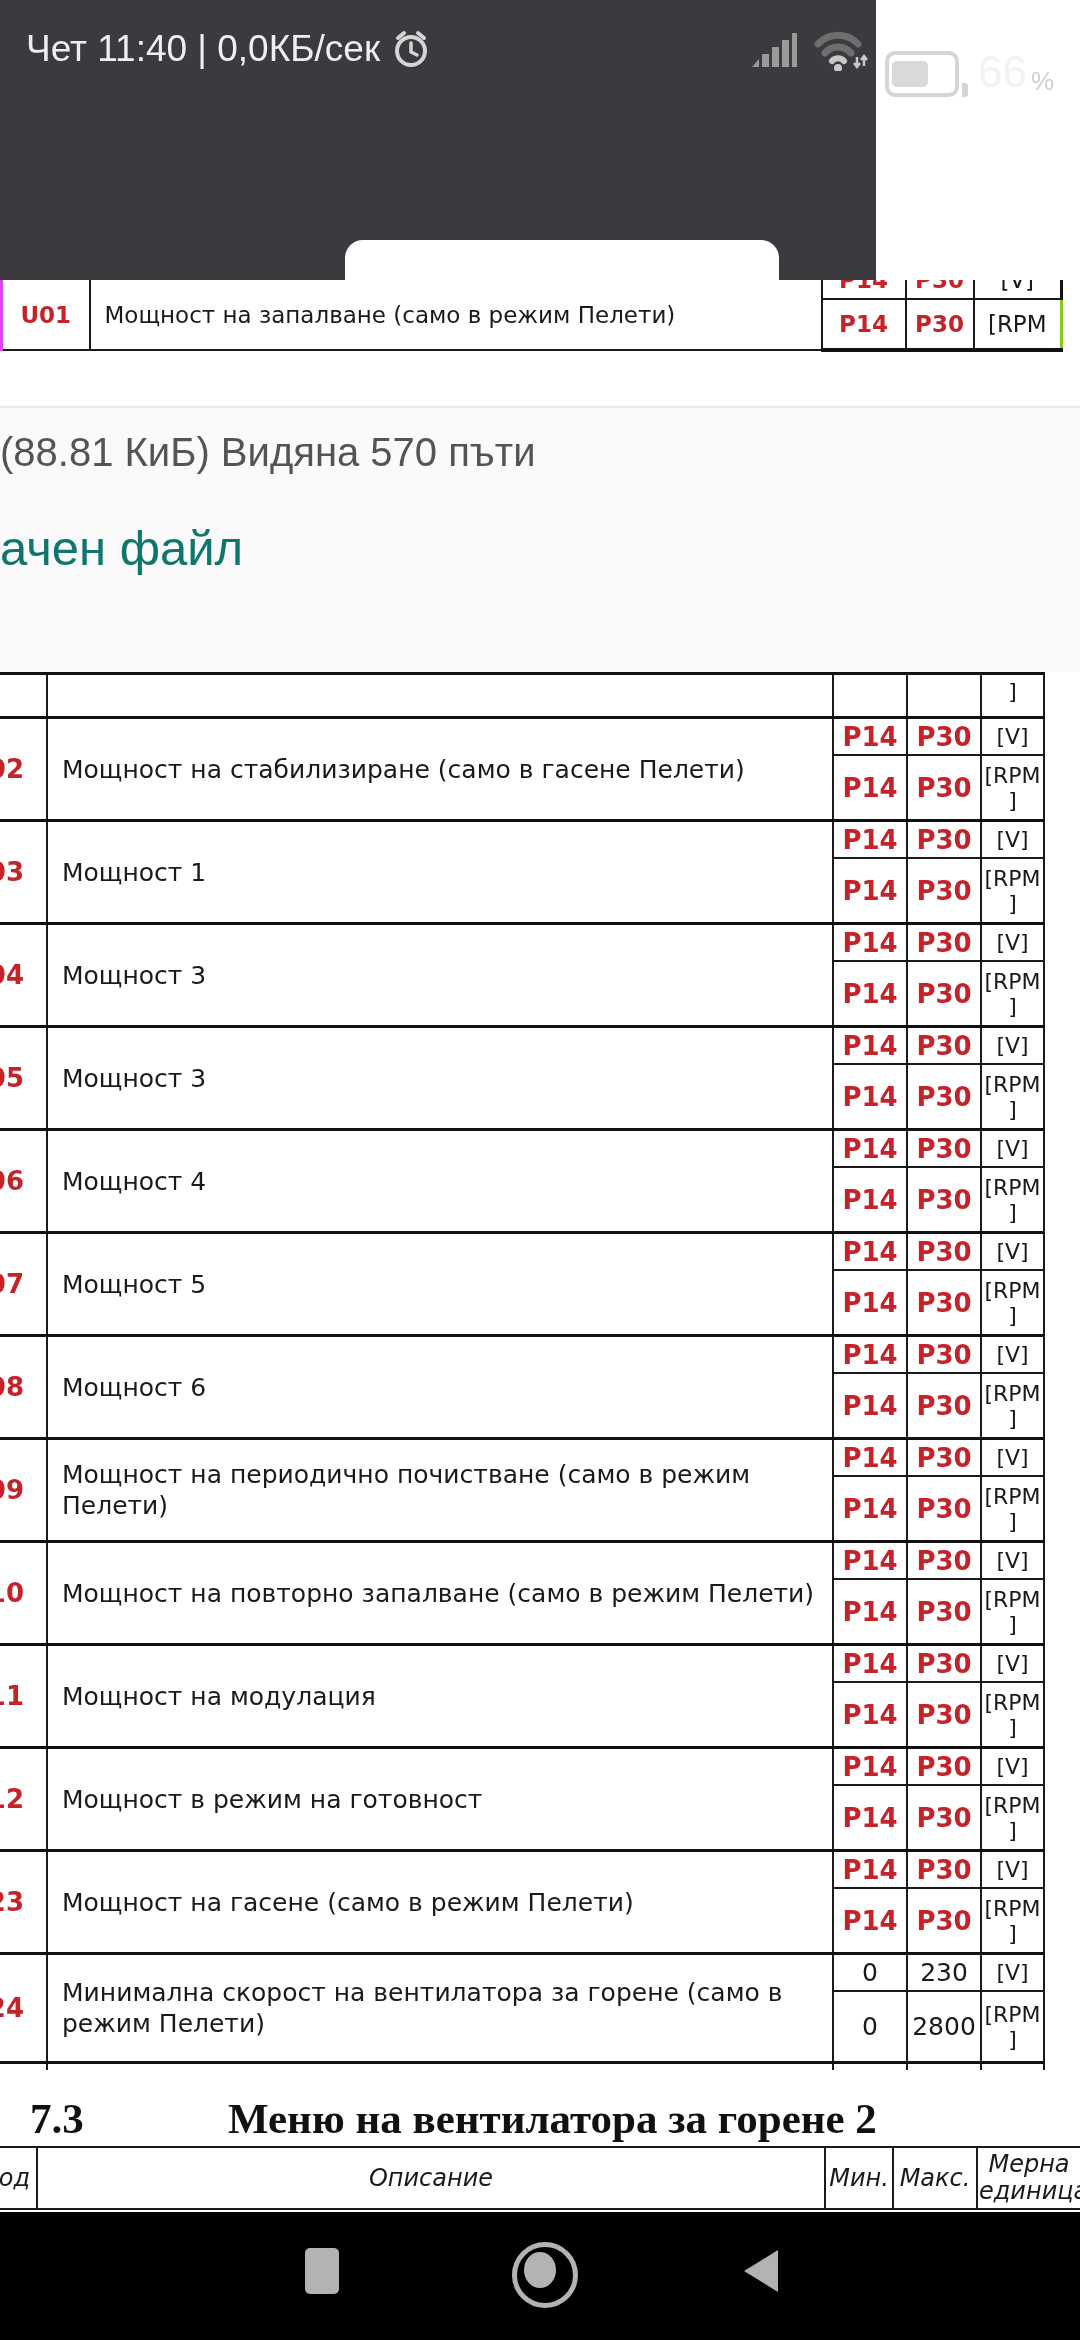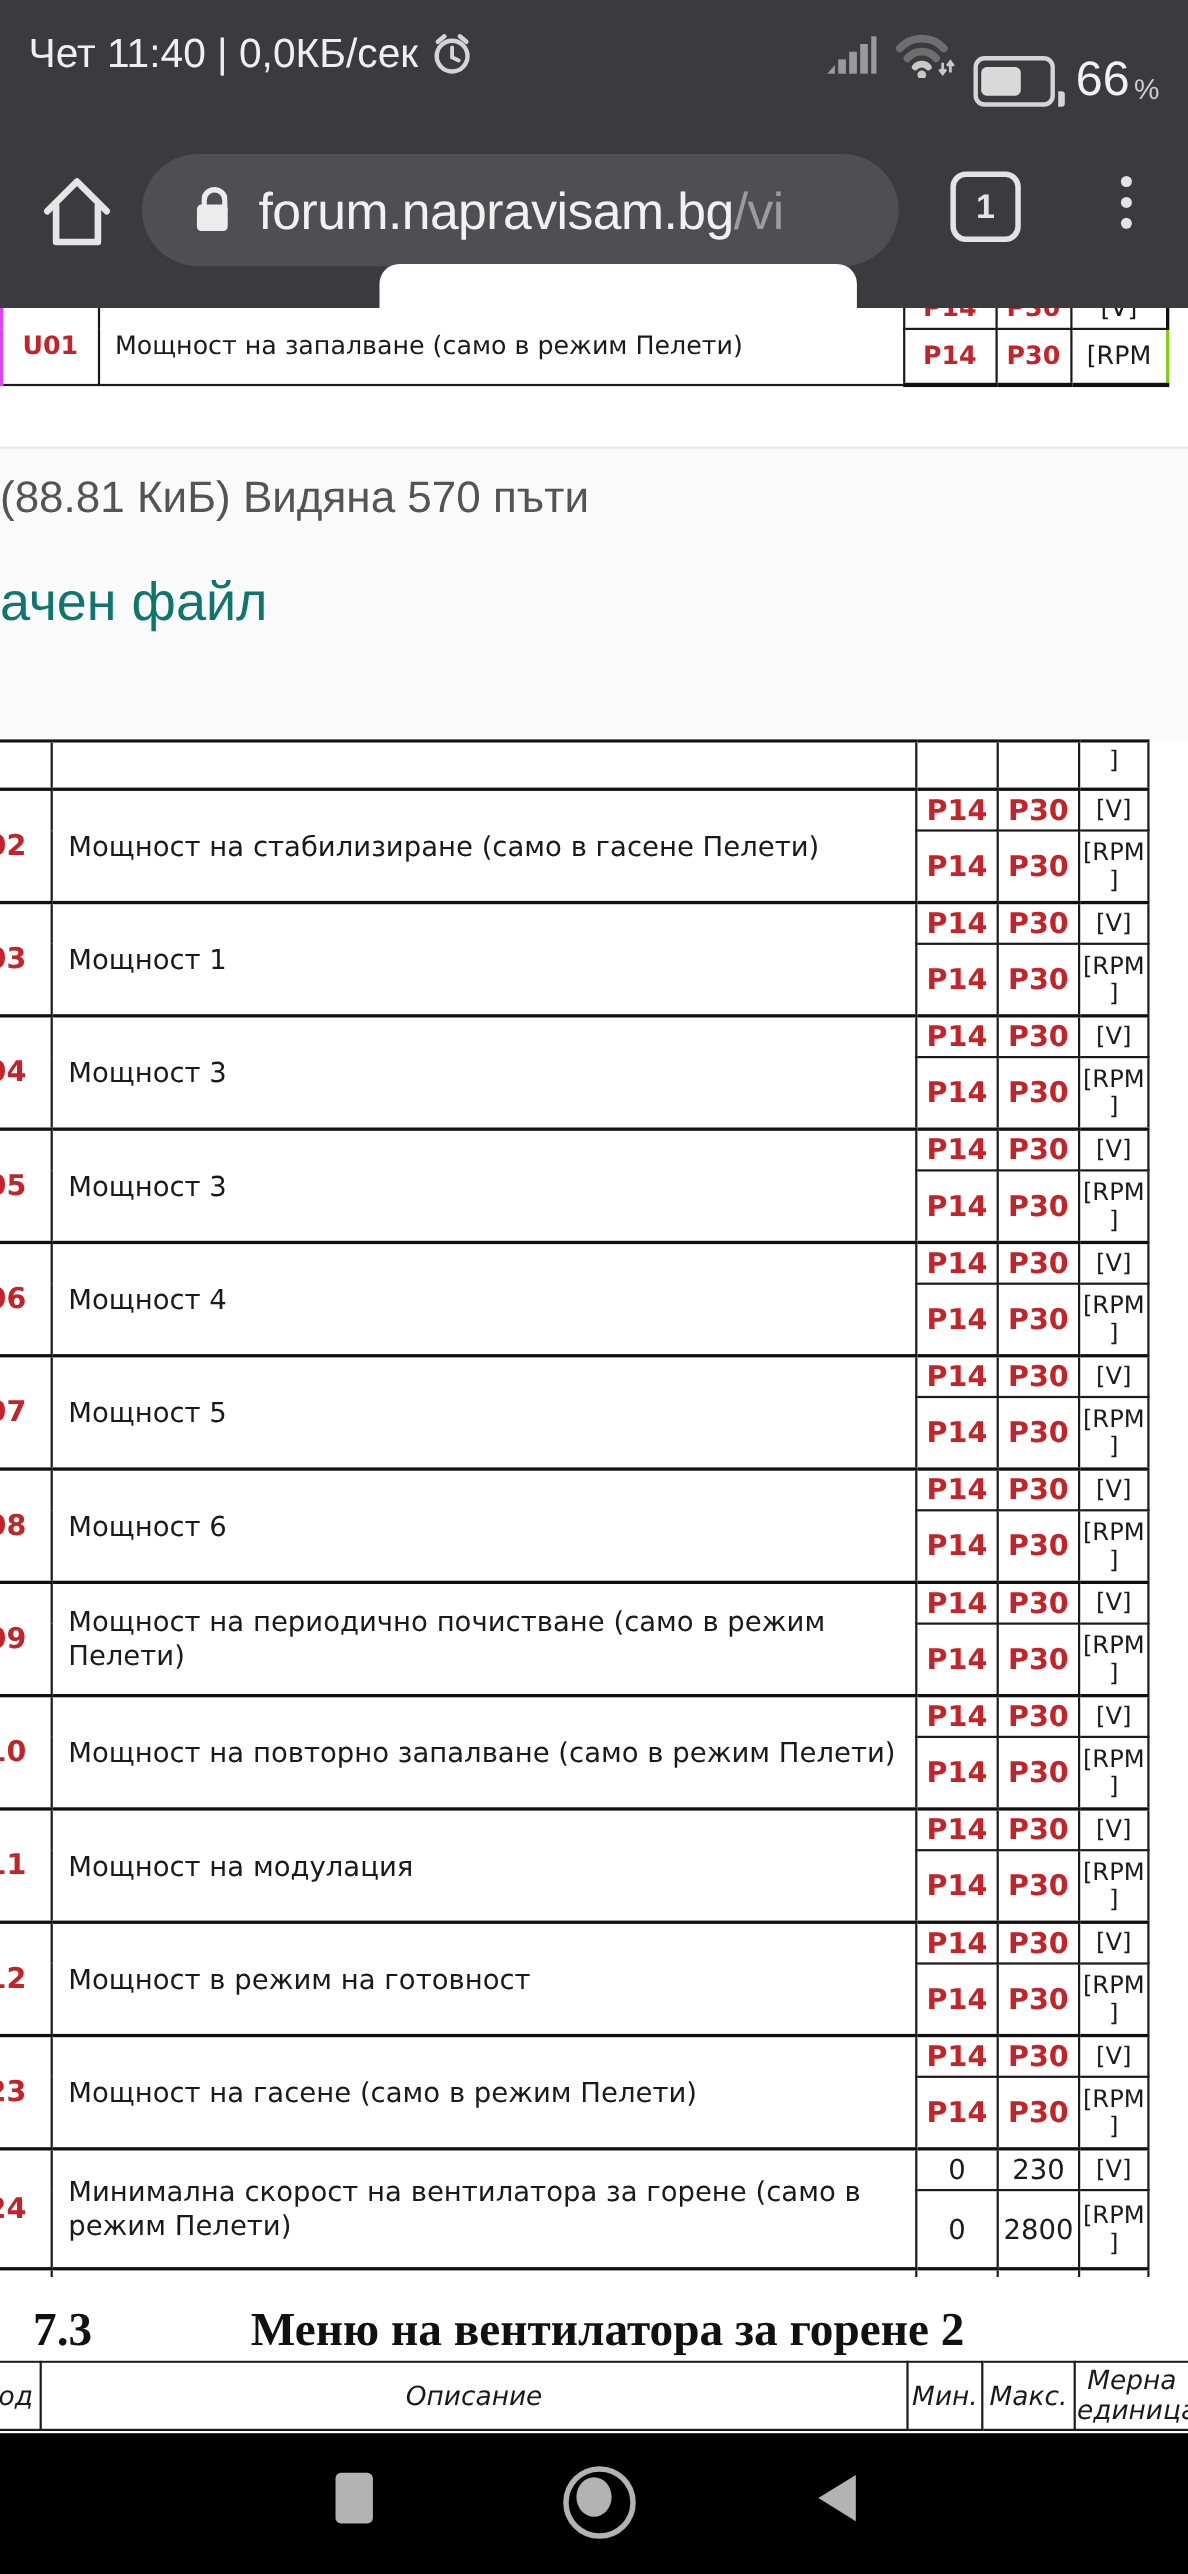--- a/index.html
+++ b/index.html
@@ -1,19 +1,19 @@
 <!DOCTYPE html>
 <html><head>
 <meta charset="utf-8">
 <style>
   html,body{margin:0;padding:0;background:#222;}
   .screen{position:relative;width:1080px;height:2340px;background:#fff;overflow:hidden;
           font-family:"Liberation Sans",sans-serif;}
   
-  .chrome{position:absolute;left:0;top:0;width:1080px;height:280px;background:#3b3b3f;}
+  .chrome{position:absolute;left:0;top:0;width:876px;height:280px;background:#3b3b3f;}
   .status{position:absolute;left:0;top:14px;width:1080px;height:70px;display:flex;
           align-items:center;justify-content:space-between;padding:0 26px;box-sizing:border-box;}
   .status-left{display:flex;align-items:center;gap:10px;color:#efefef;font-size:37px;font-weight:500;}
   .status-right{display:flex;align-items:center;gap:16px;}
   .batt{display:flex;align-items:flex-end;margin-top:45px;}
   .batt-body{width:60px;height:32px;border:4px solid #d5d5d5;border-radius:10px;display:flex;align-items:center;padding:3px;box-sizing:content-box;}
   .batt-fill{width:36px;height:26px;background:#d9d9d9;border-radius:5px;}
   .batt-nub{width:6px;height:14px;background:#d5d5d5;border-radius:0 3px 3px 0;margin-left:3px;}
   .batt-num{color:#f2f2f2;font-size:44px;margin-left:10px;}
   .batt-pct{color:#cfcfcf;font-size:26px;margin-left:4px;margin-top:10px;}
@@ -121,41 +121,20 @@
         <div class="batt">
           <div class="batt-body">
               <div class="batt-fill"></div>
             </div>
           <div class="batt-nub"></div>
           <span class="batt-num">66</span>
           <span class="batt-pct">%</span>
         </div>
       </div>
     </div>
-    <div class="urlrow">
-      <svg class="home-btn" viewBox="0 0 64 80">
-        <path d="M5 42 L32 15 L59 42" fill="none" stroke="#e5e5e5" stroke-width="6" stroke-linejoin="round" stroke-linecap="round"></path>
-        <path d="M13 37 L13 70 L51 70 L51 37" fill="none" stroke="#e5e5e5" stroke-width="6" stroke-linejoin="round" stroke-linecap="round"></path>
-      </svg>
-      <div class="pill">
-        <div class="lock">
-          <div class="lock-shackle"></div>
-            <div class="lock-body"></div>
-        </div>
-        <div class="url"><span>forum.napravisam.bg</span><span class="path">/vi</span></div>
-      </div>
-      <div class="tabbox">
-        <span>1</span>
-      </div>
-      <div class="kebab">
-          <i></i>
-          <i></i>
-          <i></i>
-        </div>
-    </div>
     <div class="notch"></div>
   </div>
 
   <div class="toptable-wrap doc">
     <table class="doc toptable">
       <colgroup>
           <col style="width:88px">
           <col style="width:732px">
           <col style="width:84px">
           <col style="width:68px">

